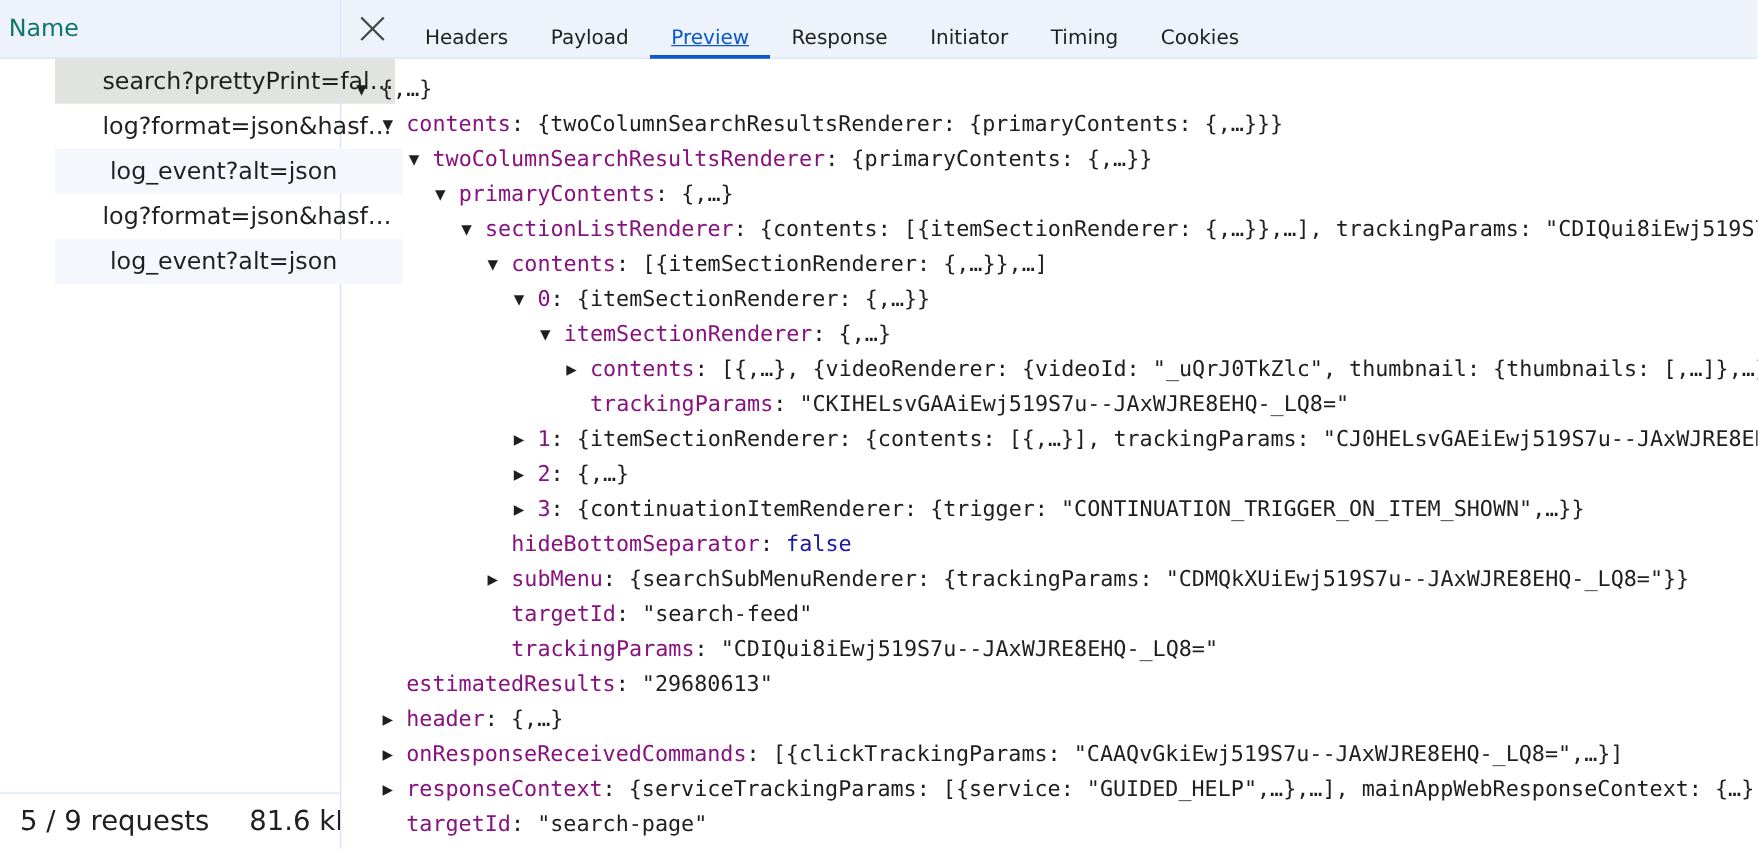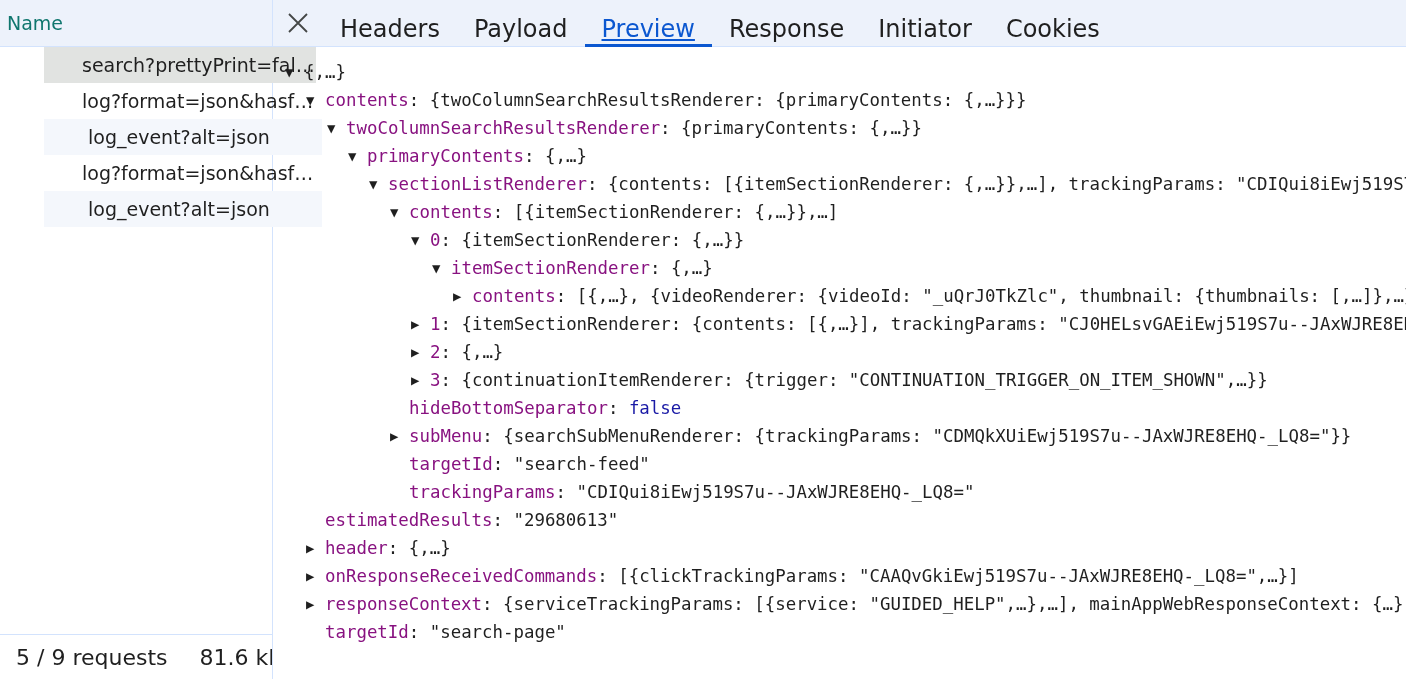--- a/index.html
+++ b/index.html
@@ -40,21 +40,21 @@
   .tabbar {
     height:47px; background:#edf2fb; border-bottom:1px solid #d3e3fd;
     display:flex; align-items:flex-end; box-sizing:border-box; position:relative;
   }
   .close-btn {
     width:50px; height:47px; display:flex; align-items:center; justify-content:center;
     cursor:pointer;
   }
   .tab {
     height:46px; padding:0 17px; display:flex; align-items:center; box-sizing:border-box;
-    font-size:24px; color:#1f1f1f; cursor:pointer; position:relative;
+    font-size:16px; color:#1f1f1f; cursor:pointer; position:relative;
     padding-top:12px;
   }
   .tab.active { color:#0b57d0;text-decoration:underline; }
   .tab.active::after {
     content:""; position:absolute; left:0; right:0; bottom:-1px; height:3px; background:#0b57d0;
   }
 
   
   .tree {
     position:absolute; top:48px; left:0; right:0; bottom:0; overflow:hidden;
@@ -97,33 +97,35 @@
     <div class="close-btn">
       <svg width="22" height="22" viewBox="0 0 22 22">
         <path d="M2 2 L20 20 M20 2 L2 20" stroke="#444746" stroke-width="1.8" fill="none"></path>
       </svg>
     </div>
     <div class="tab">Headers</div>
     <div class="tab">Payload</div>
     <div class="tab active">Preview</div>
     <div class="tab">Response</div>
     <div class="tab">Initiator</div>
+    <div class="tab">Timing</div>
     <div class="tab">Cookies</div>
   </div>
 
   <div class="tree" id="tree">
       <div class="row" style="padding-left: 12px;"><span class="toggle">▼</span><span class="str">{,…}</span></div>
       <div class="row" style="padding-left: 33px;"><span class="toggle">▼</span><span class="key">contents</span><span style="white-space: pre;">: </span><span class="str">{twoColumnSearchResultsRenderer: {primaryContents: {,…}}}</span></div>
       <div class="row" style="padding-left: 54px;"><span class="toggle">▼</span><span class="key">twoColumnSearchResultsRenderer</span><span style="white-space: pre;">: </span><span class="str">{primaryContents: {,…}}</span></div>
       <div class="row" style="padding-left: 75px;"><span class="toggle">▼</span><span class="key">primaryContents</span><span style="white-space: pre;">: </span><span class="str">{,…}</span></div>
       <div class="row" style="padding-left: 96px;"><span class="toggle">▼</span><span class="key">sectionListRenderer</span><span style="white-space: pre;">: </span><span class="str">{contents: [{itemSectionRenderer: {,…}},…], trackingParams: "CDIQui8iEwj519S7u--JAxWJRE8EHQ-_LQ8="}</span></div>
       <div class="row" style="padding-left: 117px;"><span class="toggle">▼</span><span class="key">contents</span><span style="white-space: pre;">: </span><span class="str">[{itemSectionRenderer: {,…}},…]</span></div>
       <div class="row" style="padding-left: 138px;"><span class="toggle">▼</span><span class="key">0</span><span style="white-space: pre;">: </span><span class="str">{itemSectionRenderer: {,…}}</span></div>
       <div class="row" style="padding-left: 159px;"><span class="toggle">▼</span><span class="key">itemSectionRenderer</span><span style="white-space: pre;">: </span><span class="str">{,…}</span></div>
       <div class="row" style="padding-left: 180px;"><span class="toggle">▶</span><span class="key">contents</span><span style="white-space: pre;">: </span><span class="str">[{,…}, {videoRenderer: {videoId: "_uQrJ0TkZlc", thumbnail: {thumbnails: [,…]},…}},…]</span></div>
+      <div class="row" style="padding-left: 180px;"><span class="toggle none"></span><span class="key">trackingParams</span><span style="white-space: pre;">: </span><span class="str">"CKIHELsvGAAiEwj519S7u--JAxWJRE8EHQ-_LQ8="</span></div>
       <div class="row" style="padding-left: 138px;"><span class="toggle">▶</span><span class="key">1</span><span style="white-space: pre;">: </span><span class="str">{itemSectionRenderer: {contents: [{,…}], trackingParams: "CJ0HELsvGAEiEwj519S7u--JAxWJRE8EHQ-_LQ8="}}</span></div>
       <div class="row" style="padding-left: 138px;"><span class="toggle">▶</span><span class="key">2</span><span style="white-space: pre;">: </span><span class="str">{,…}</span></div>
       <div class="row" style="padding-left: 138px;"><span class="toggle">▶</span><span class="key">3</span><span style="white-space: pre;">: </span><span class="str">{continuationItemRenderer: {trigger: "CONTINUATION_TRIGGER_ON_ITEM_SHOWN",…}}</span></div>
       <div class="row" style="padding-left: 117px;"><span class="toggle none"></span><span class="key">hideBottomSeparator</span><span style="white-space: pre;">: </span><span class="bool">false</span></div>
       <div class="row" style="padding-left: 117px;"><span class="toggle">▶</span><span class="key">subMenu</span><span style="white-space: pre;">: </span><span class="str">{searchSubMenuRenderer: {trackingParams: "CDMQkXUiEwj519S7u--JAxWJRE8EHQ-_LQ8="}}</span></div>
       <div class="row" style="padding-left: 117px;"><span class="toggle none"></span><span class="key">targetId</span><span style="white-space: pre;">: </span><span class="str">"search-feed"</span></div>
       <div class="row" style="padding-left: 117px;"><span class="toggle none"></span><span class="key">trackingParams</span><span style="white-space: pre;">: </span><span class="str">"CDIQui8iEwj519S7u--JAxWJRE8EHQ-_LQ8="</span></div>
       <div class="row" style="padding-left: 33px;"><span class="toggle none"></span><span class="key">estimatedResults</span><span style="white-space: pre;">: </span><span class="str">"29680613"</span></div>
       <div class="row" style="padding-left: 33px;"><span class="toggle">▶</span><span class="key">header</span><span style="white-space: pre;">: </span><span class="str">{,…}</span></div>
       <div class="row" style="padding-left: 33px;"><span class="toggle">▶</span><span class="key">onResponseReceivedCommands</span><span style="white-space: pre;">: </span><span class="str">[{clickTrackingParams: "CAAQvGkiEwj519S7u--JAxWJRE8EHQ-_LQ8=",…}]</span></div>

